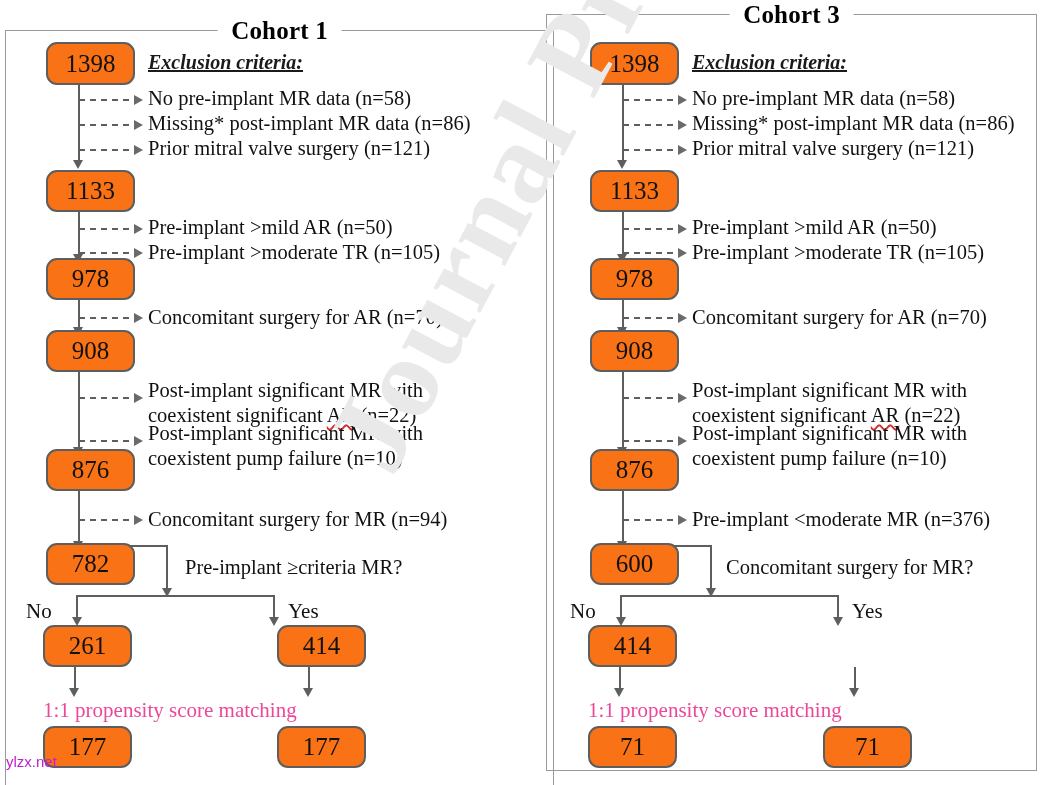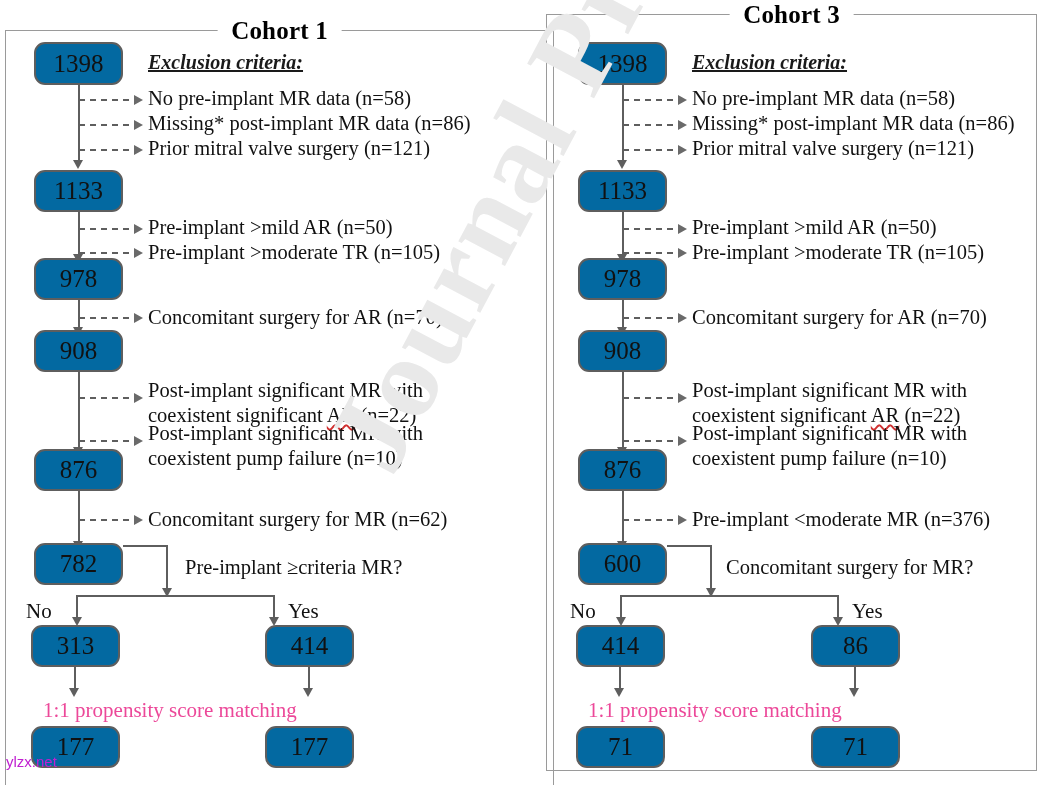--- a/index.html
+++ b/index.html
@@ -56,29 +56,30 @@
     white-space: nowrap;
     color: #000;
     letter-spacing: 0.2px;
   }
 
   
   .node {
     position: absolute;
     border: 2.1px solid #5e5e5e;
     border-radius: 11px;
-    background: #0369a1;
+    background: #f97316;
     box-sizing: border-box;
     display: flex;
     align-items: center;
     justify-content: center;
     font-size: 25px;
     font-family: "Liberation Serif", serif;
     color: #111;
     z-index: 20;
+    margin-left: 12px;
   }
 
   
   .vline {
     position: absolute;
     width: 2.1px;
     background: #5e5e5e;
     z-index: 5;
   }
   .hline {
@@ -228,41 +229,41 @@
   <div class="hline" style="left:76px; top:595px; width:199px;"></div>
   <div class="vline" style="left:76px; top:595px; height:28px;"></div>
   <div class="arrowhead" style="left:71.5px; top:617px;"></div>
   <div class="vline" style="left:273px; top:595px; height:28px;"></div>
   <div class="arrowhead" style="left:268.5px; top:617px;"></div>
 
   <div class="qlabel" style="left:185px; top:556px;">Pre-implant ≥criteria MR?</div>
   <div class="branch-label" style="left:26px; top:599px;">No</div>
   <div class="branch-label" style="left:288px; top:599px;">Yes</div>
 
-  <div class="node" style="left:31px; top:625px; width:89px; height:42px;">313</div>
+  <div class="node" style="left:31px; top:625px; width:89px; height:42px;">261</div>
   <div class="node" style="left:265px; top:625px; width:89px; height:42px;">414</div>
 
   <div class="vline" style="left:73.5px; top:667px; height:26px;"></div>
   <div class="arrowhead" style="left:69px; top:688px;"></div>
   <div class="vline" style="left:307.5px; top:667px; height:26px;"></div>
   <div class="arrowhead" style="left:303px; top:688px;"></div>
 
   <div class="match-label" style="left:43px; top:698px;">1:1 propensity score matching</div>
 
   <div class="node" style="left:31px; top:726px; width:89px; height:42px;">177</div>
   <div class="node" style="left:265px; top:726px; width:89px; height:42px;">177</div>
 
   <div class="exc-head" style="left:148px; top:51px;">Exclusion criteria:</div>
   <div class="exc-text" style="left:148px; top:86px;">No pre-implant MR data (n=58)</div>
   <div class="exc-text" style="left:148px; top:111px;">Missing* post-implant MR data (n=86)</div>
   <div class="exc-text" style="left:148px; top:136px;">Prior mitral valve surgery (n=121)</div>
   <div class="exc-text" style="left:148px; top:215px;">Pre-implant &gt;mild AR (n=50)</div>
   <div class="exc-text" style="left:148px; top:240px;">Pre-implant &gt;moderate TR (n=105)</div>
   <div class="exc-text" style="left:148px; top:305px;">Concomitant surgery for AR (n=70)</div>
-  <div class="exc-text" style="left:148px; top:507px;">Concomitant surgery for MR (n=62)</div>
+  <div class="exc-text" style="left:148px; top:507px;">Concomitant surgery for MR (n=94)</div>
 
   <div class="exc-text" style="left:148px; top:378px;">
     <span>Post-implant significant MR with</span><br>
     <span>coexistent significant </span><span class="squiggle">AR</span><span> (n=22)</span>
   </div>
 
   <div class="exc-text" style="left:148px; top:421px;">
     <span>Post-implant significant MR with</span><br>
     <span>coexistent pump failure (n=10)</span>
   </div>
@@ -323,21 +324,20 @@
   <div class="vline" style="left:620px; top:595px; height:28px;"></div>
   <div class="arrowhead" style="left:615.5px; top:617px;"></div>
   <div class="vline" style="left:837px; top:595px; height:28px;"></div>
   <div class="arrowhead" style="left:832.5px; top:617px;"></div>
 
   <div class="qlabel" style="left:726px; top:556px;">Concomitant surgery for MR?</div>
   <div class="branch-label" style="left:570px; top:599px;">No</div>
   <div class="branch-label" style="left:852px; top:599px;">Yes</div>
 
   <div class="node" style="left:576px; top:625px; width:89px; height:42px;">414</div>
-  <div class="node" style="left:811px; top:625px; width:89px; height:42px;">86</div>
 
   <div class="vline" style="left:618.5px; top:667px; height:26px;"></div>
   <div class="arrowhead" style="left:614px; top:688px;"></div>
   <div class="vline" style="left:853.5px; top:667px; height:26px;"></div>
   <div class="arrowhead" style="left:849px; top:688px;"></div>
 
   <div class="match-label" style="left:588px; top:698px;">1:1 propensity score matching</div>
 
   <div class="node" style="left:576px; top:726px; width:89px; height:42px;">71</div>
   <div class="node" style="left:811px; top:726px; width:89px; height:42px;">71</div>

